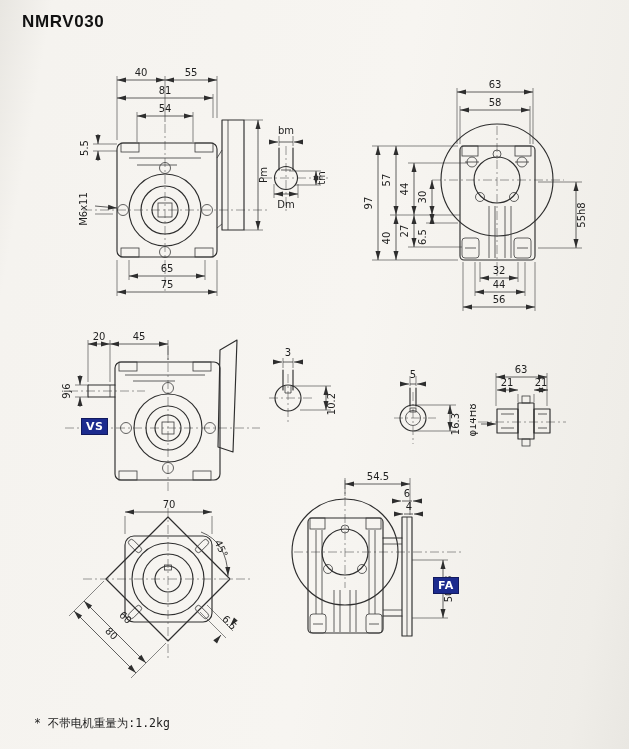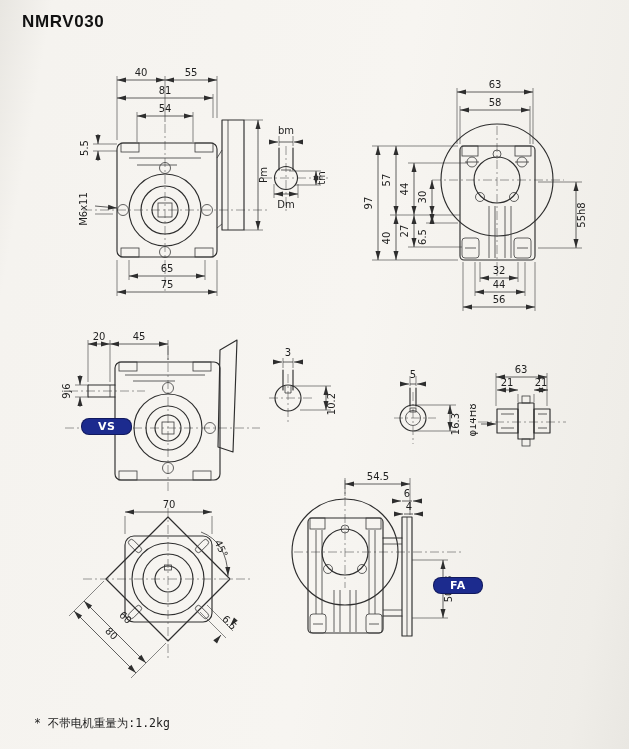--- a/index.html
+++ b/index.html
@@ -9,21 +9,21 @@
   #title{position:absolute;left:22px;top:12px;font:bold 17px "Liberation Sans",sans-serif;
          color:#111;letter-spacing:.6px;}
   .v{position:absolute;}
   .v text{font-family:"DejaVu Sans",sans-serif;font-size:10px;fill:#1f1f1f;text-anchor:middle;}
   .ln{stroke:#2e2e2e;stroke-width:1.15;fill:none;stroke-linejoin:round;stroke-linecap:round;}
   .t2{stroke:#3a3a3a;stroke-width:0.8;fill:none;}
   .dim{stroke:#2e2e2e;stroke-width:0.75;fill:none;}
   .ext{stroke:#3a3a3a;stroke-width:0.6;fill:none;}
   .cl{stroke:#4a4a4a;stroke-width:0.55;fill:none;stroke-dasharray:9 3 2 3;}
   .badge{position:absolute;background:#1c2b8e;color:#fff;font:bold 11px/1 "DejaVu Sans",sans-serif;
-         padding:2px 16px;letter-spacing:.5px;box-shadow:0 0 0 1px #11195e;border-radius:7px;}
+         padding:2px 4px;letter-spacing:.5px;box-shadow:0 0 0 1px #11195e;}
   #notes{position:absolute;left:34px;top:686px;font:11.5px/15px "DejaVu Sans Mono",monospace;color:#1d1d1d;white-space:pre;}
 </style>
 </head>
 <body>
 
 <div id="page">
 
   <div id="title">NMRV030</div>
 
   <svg class="v" style="left:25px;top:58px" width="250" height="252" viewBox="0 0 250 252">

